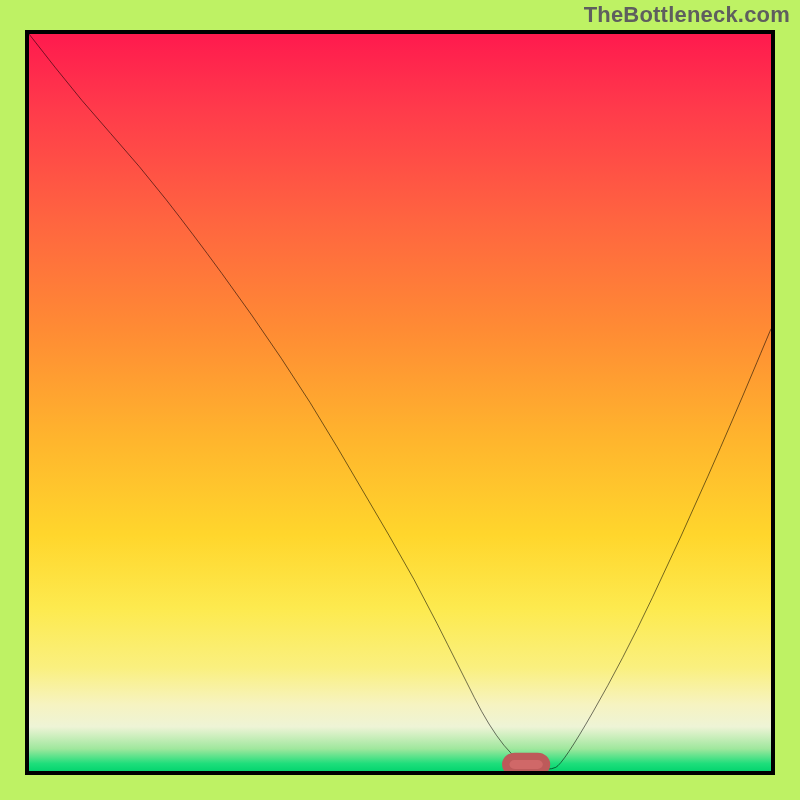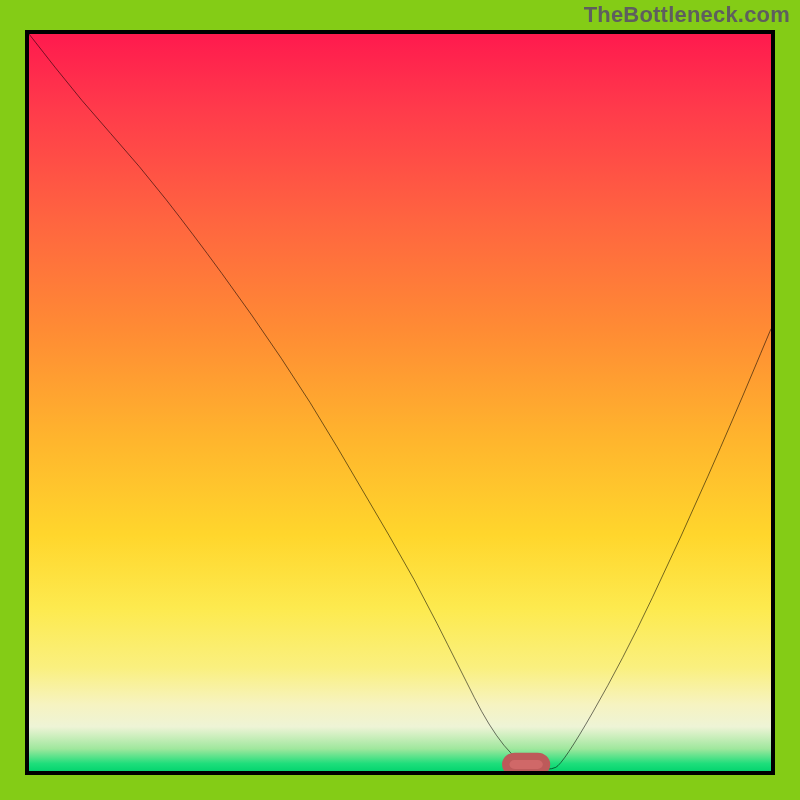--- a/index.html
+++ b/index.html
@@ -8,21 +8,21 @@
     width: 800px;
     height: 800px;
     background: #fff;
     font-family: Arial, Helvetica, sans-serif;
     overflow: hidden;
   }
   .outer {
     width: 800px;
     height: 800px;
     position: relative;
-    background: #84cc16;
+    background: #bef264;
   }
   .attribution {
     position: absolute;
     top: 2px;
     right: 10px;
     font-size: 22px;
     font-weight: 600;
     color: #5e5e5e;
     letter-spacing: 0.2px;
   }

